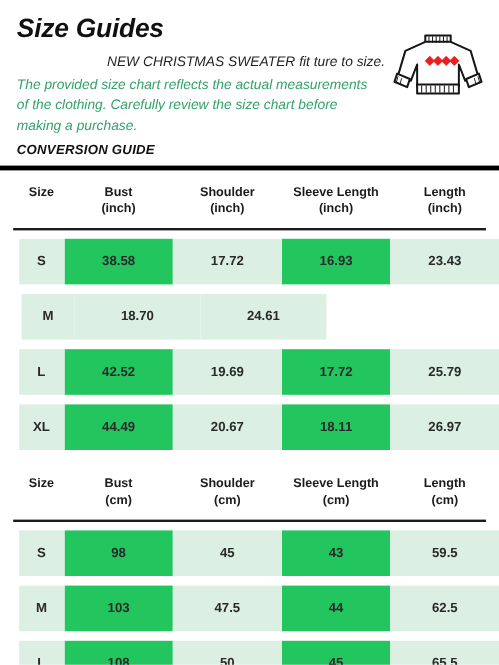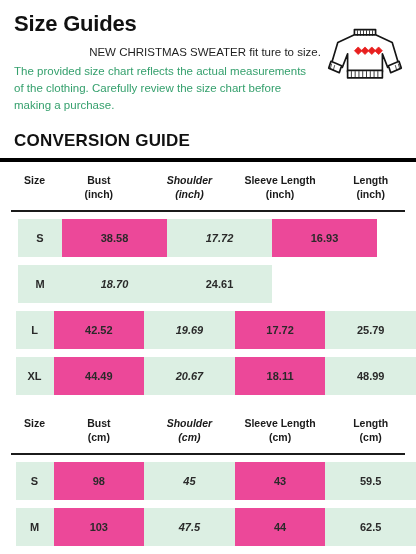--- a/index.html
+++ b/index.html
@@ -6,34 +6,34 @@
   body{
     width:416px;height:554px;
     background:#ffffff;
     font-family:"Liberation Sans", sans-serif;
     color:#1b1b1b;
     overflow:hidden;
   }
   .page{position:relative;width:416px;height:554px;box-sizing:border-box;}
 
   
-  .header{padding:12px 20px 0 14px;position:relative;}
+  .header{padding:12px 20px 0 14px;position:relative;font-style:italic;}
   .title{
     font-size:22px;font-weight:bold;letter-spacing:-0.2px;
     color:#111111;margin:0 0 9px 0;line-height:1.05;
   }
   .subtitle{
     font-size:11.5px;color:#1f1f1f;line-height:1.45;margin:0 0 2px 0;text-align:center;
   }
   .note{
     font-size:11.5px;color:#35a06d;line-height:1.5;margin:0;max-width:300px;
   }
   .conversion{
-    font-size:17px;font-weight:bold;color:#111111;letter-spacing:0.2px;
-    margin-top:16px;
+    font-size:11px;font-weight:bold;color:#111111;letter-spacing:0.2px;
+    margin-top:4px;
   }
 
   .sweater{
     position:absolute;right:12px;top:22px;width:78px;height:62px;
   }
 
   
   .rule-thick{width:416px;height:4px;background:#000000;margin-top:7px;}
   .rule-thin{height:2px;background:#1b1b1b;margin:0 11px;}
 
@@ -49,28 +49,28 @@
   .rows{padding-top:7px;}
   .row{display:flex;height:38px;margin-bottom:8px;}
   .row .cell{
     display:flex;align-items:center;justify-content:center;
     font-size:11px;font-weight:bold;color:#2a2a2a;height:38px;
   }
 
   
   .c-size{width:44px;}
   .c-bust{width:105px;}
-  .c-shoulder{width:105px;font-style:italic;}
+  .c-shoulder{width:105px;}
   .c-sleeve{width:105px;}
   .c-length{width:105px;}
 
   .pad-l{width:18px;}
 
   .band-light{background:#dcefe3;}
-  .band-dark{background:#ec4899;}
+  .band-dark{background:#22c55e;}
 
   .table2{margin-top:10px;}
 </style>
 </head>
 <body>
 
 <div class="page">
 
   <div class="header">
     <div class="title">Size Guides</div>
@@ -157,20 +157,21 @@
 
     <div class="rule-thin"></div>
 
     <div class="rows">
       <div class="row">
         <div class="pad-l"></div>
         <div class="cell c-size band-light">S</div>
         <div class="cell c-bust band-dark">38.58</div>
         <div class="cell c-shoulder band-light">17.72</div>
         <div class="cell c-sleeve band-dark">16.93</div>
+        <div class="cell c-length band-light">23.43</div>
       </div>
       <div class="row">
         <div class="pad-l"></div>
         <div class="cell c-size band-light">M</div>
         <div class="cell c-shoulder band-light">18.70</div>
         <div class="cell c-length band-light">24.61</div>
       </div>
       <div class="row">
         <div class="pad-l"></div>
         <div class="cell c-size band-light">L</div>
@@ -178,21 +179,21 @@
         <div class="cell c-shoulder band-light">19.69</div>
         <div class="cell c-sleeve band-dark">17.72</div>
         <div class="cell c-length band-light">25.79</div>
       </div>
       <div class="row">
         <div class="pad-l"></div>
         <div class="cell c-size band-light">XL</div>
         <div class="cell c-bust band-dark">44.49</div>
         <div class="cell c-shoulder band-light">20.67</div>
         <div class="cell c-sleeve band-dark">18.11</div>
-        <div class="cell c-length band-light">48.99</div>
+        <div class="cell c-length band-light">26.97</div>
       </div>
     </div>
   </div>
 
   <div class="table table2">
     <div class="thead">
       <div class="pad-l"></div>
       <div class="cell c-size">
         <span>Size</span>
       </div>

